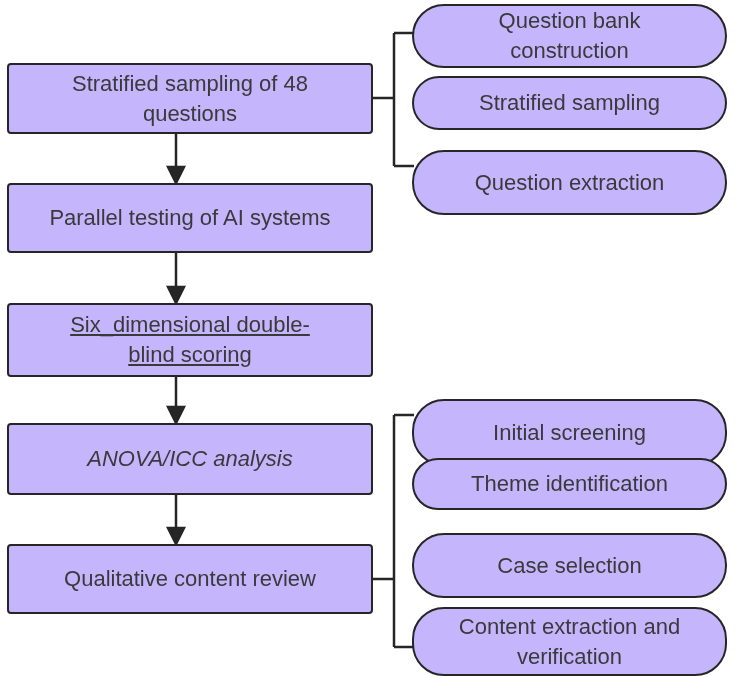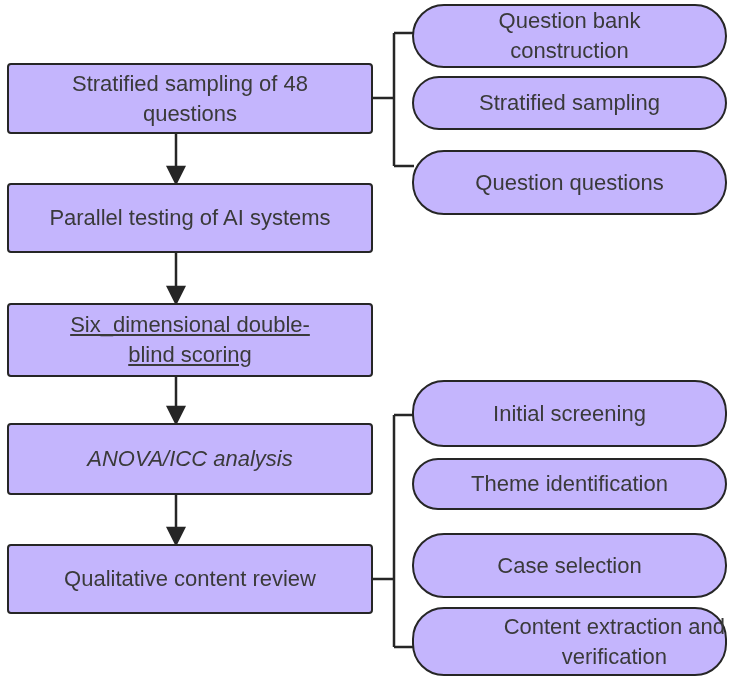--- a/index.html
+++ b/index.html
@@ -47,24 +47,24 @@
     border-radius: 32px;
   }
   .b1 { top: 63px;  height: 71px; }
   .b2 { top: 183px; height: 70px; text-align: center; }
   .b3 { top: 303px; height: 74px; text-decoration: underline; }
   .b4 { top: 423px; height: 72px; font-style: italic; }
   .b5 { top: 544px; height: 70px; }
   .p1 { top: 4px;   height: 64px; }
   .p2 { top: 76px;  height: 54px; justify-content: center; }
   .p3 { top: 150px; height: 65px; }
-  .p4 { top: 380px; height: 67px; }
+  .p4 { top: 399px; height: 67px; }
   .p5 { top: 458px; height: 52px; }
   .p6 { top: 533px; height: 65px; }
-  .p7 { top: 607px; height: 69px; justify-content: flex-end; }
+  .p7 { top: 607px; height: 69px; }
 </style>
 </head>
 <body>
 
 <div class="canvas">
 
   <svg class="connectors" viewBox="0 0 741 677" xmlns="http://www.w3.org/2000/svg">
 
     <g stroke="#262626" stroke-width="2.5" fill="#262626">
       <g>
@@ -109,21 +109,21 @@
   </div>
 
   <div class="node pill p1">
     <span>Question bank
 construction</span>
   </div>
   <div class="node pill p2">
     <span>Stratified sampling</span>
   </div>
   <div class="node pill p3">
-    <span>Question questions</span>
+    <span>Question extraction</span>
   </div>
 
   <div class="node pill p4">
     <span>Initial screening</span>
   </div>
   <div class="node pill p5">
     <span>Theme identification</span>
   </div>
   <div class="node pill p6">
     <span>Case selection</span>

